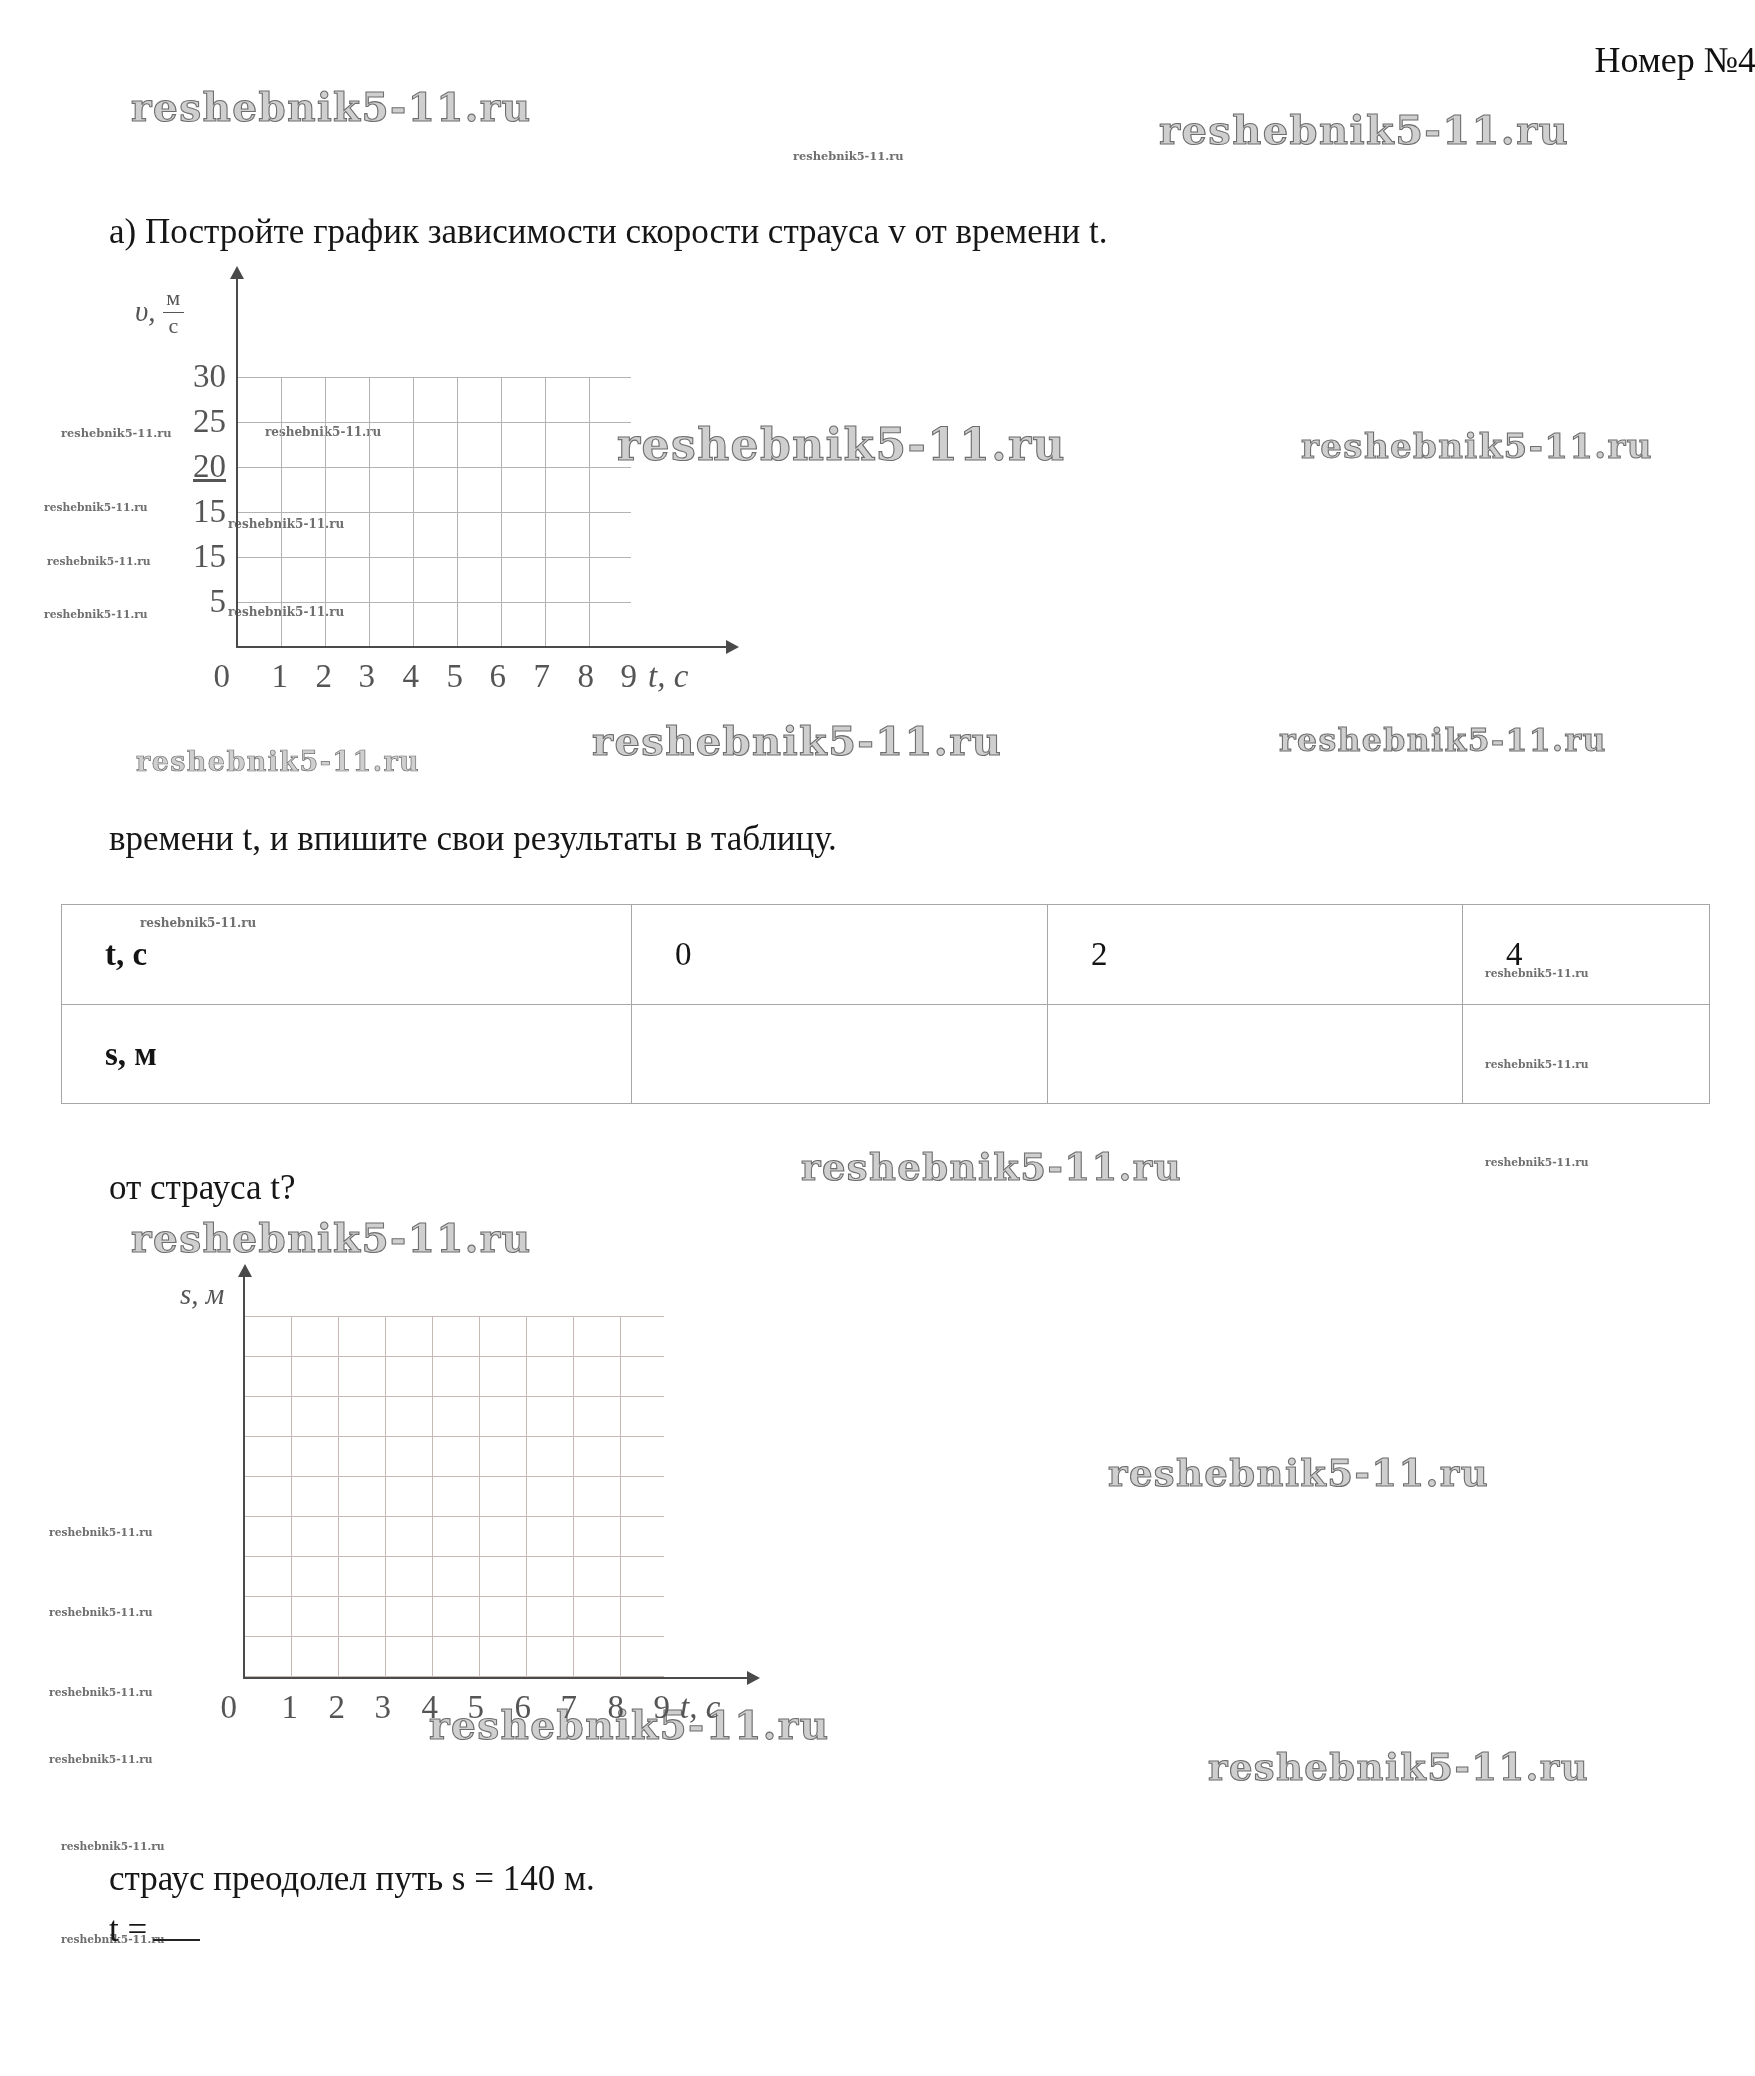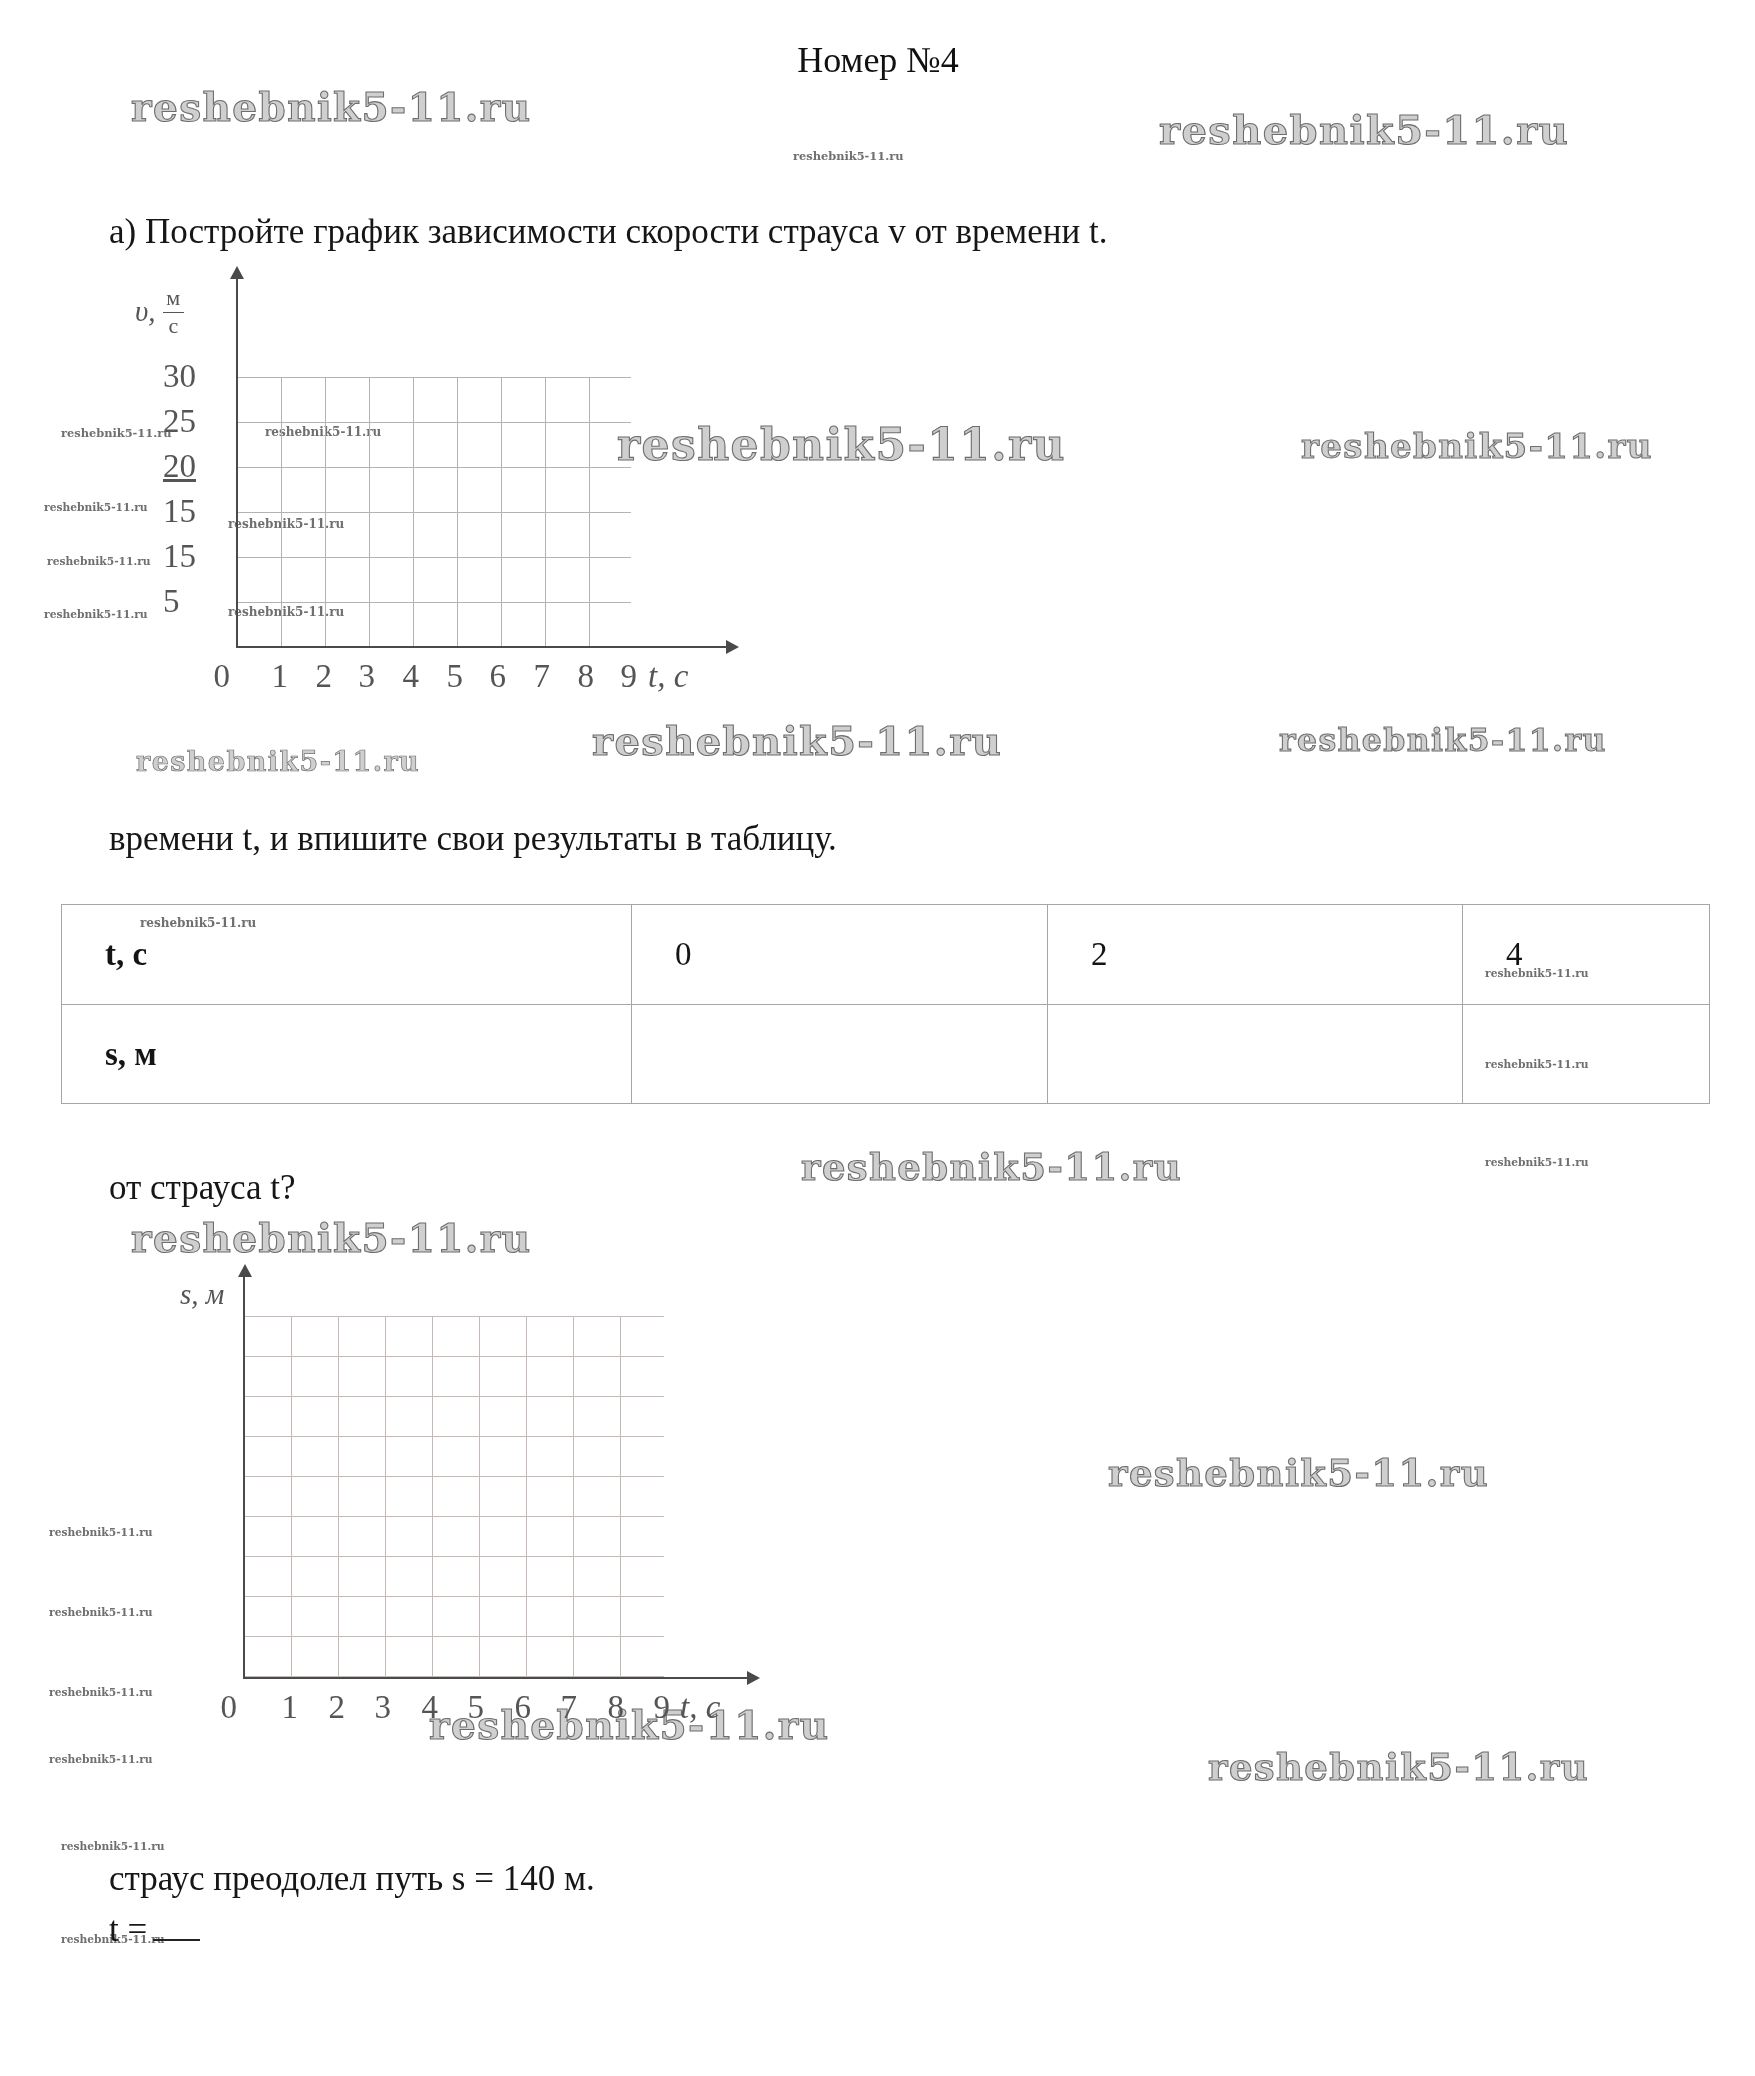--- a/index.html
+++ b/index.html
@@ -2,21 +2,21 @@
 <html style="font-size:11.4px"><head>
 <meta charset="utf-8">
 <style>
   * { margin:0; padding:0; box-sizing:border-box; }
   html,body { background:#ffffff; }
   .page {
     position:relative; width:1756px; height:2077px; background:#fff;
     font-family:"Liberation Serif", serif; color:#141414; overflow:hidden;
   }
   .abs { position:absolute; }
-  .title { width:100%; text-align:center; font-size:36px; color:#111; }
+  .title { width:100%; text-align:right; font-size:36px; color:#111; }
   .body-text { font-size:35px; color:#161616; white-space:nowrap; }
   
   .wm {
     position:absolute; font-family:"DejaVu Serif", serif; font-weight:700;
     color:#cfcfcf; -webkit-text-stroke:1.1px #6e6e6e; letter-spacing:1.4px;
     white-space:nowrap; user-select:none;
   }
   .wm-sm {
     position:absolute; font-family:"DejaVu Serif", serif; font-weight:700;
     color:#6f6f6f; font-size:12px; white-space:nowrap; user-select:none;
@@ -40,21 +40,21 @@
     background-size:44px 45px;
   }
   .grid-s {
     background-image:
       linear-gradient(to right, #c7b9b5 1.4px, transparent 1.4px),
       linear-gradient(to bottom, #c7b9b5 1.4px, transparent 1.4px);
     background-size:47px 40px;
   }
   
   .tick { font-family:"Liberation Serif", serif; color:#555; }
-  .ytick { left:163px; width:63px; text-align:left; font-size:33px; }
+  .ytick { left:163px; width:63px; text-align:right; font-size:33px; }
   .xtick1 { top:658px; width:31.5px; text-align:center; font-size:33px; }
   .xtick2 { top:1689px; width:31.5px; text-align:center; font-size:33px; }
   .axis-unit { font-size:33px; color:#555; white-space:nowrap; }
   .ylab { color:#555; font-style:italic; font-size:29px; white-space:nowrap; }
   .frac { display:inline-flex; flex-direction:column; align-items:center;
           font-size:22px; line-height:1.15; font-style:normal; }
   .frac .num { border-bottom:1.4px solid #555; padding:0 3.6px 1.4px; }
   
   .ptable { position:absolute; left:61px; top:904px; width:1649px;
             border:1.4px solid #a6a6a6; }

